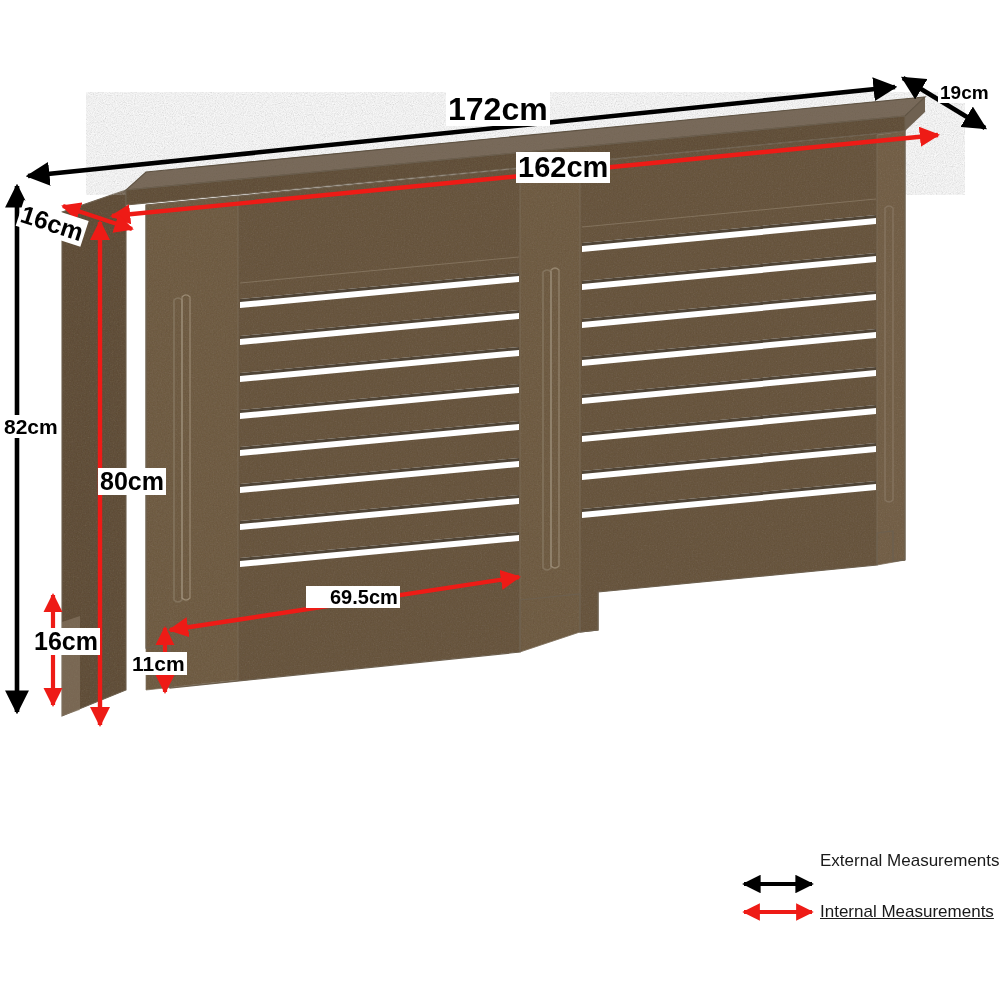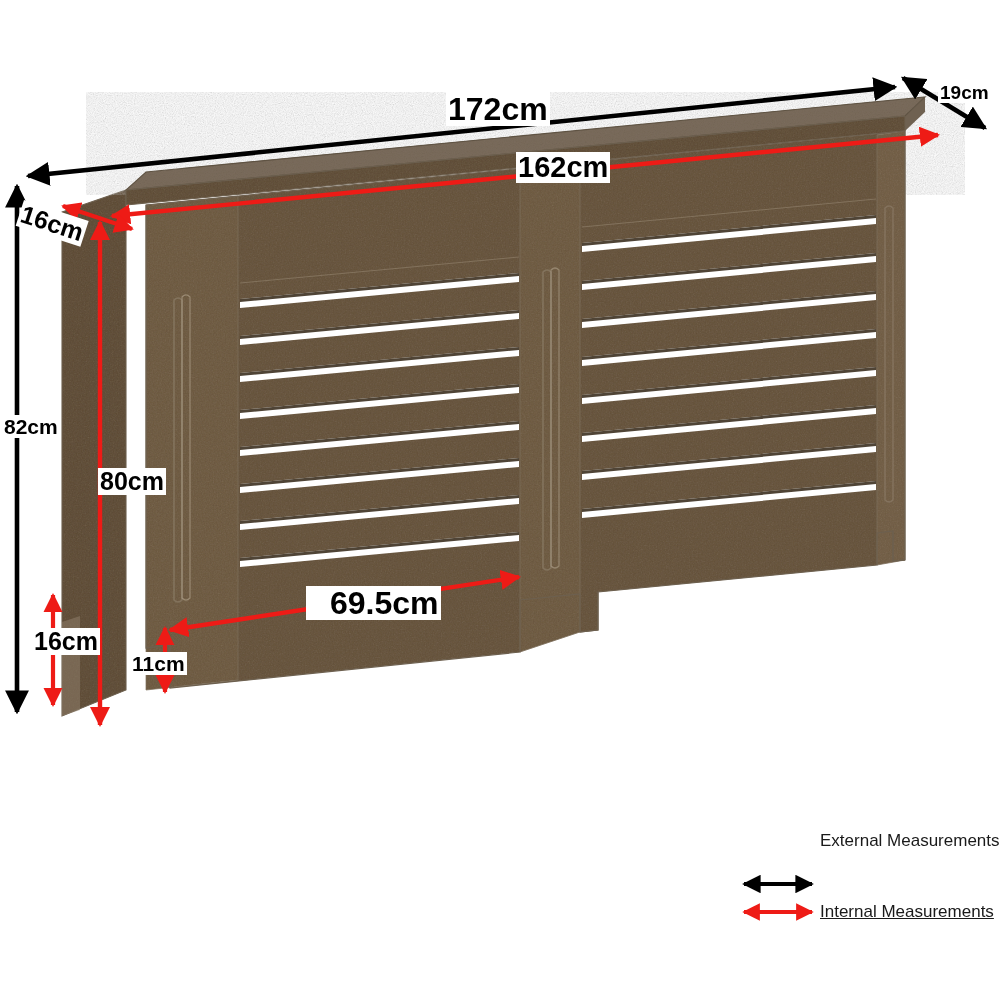--- a/index.html
+++ b/index.html
@@ -297,19 +297,19 @@
   <div class="dim-label" style="left:24px; top:200px; font-size:25px; transform:rotate(18deg); transform-origin:left top;">16cm</div>
 
   <div class="dim-label" style="left:2px; top:415px; font-size:21px;">82cm</div>
 
   <div class="dim-label" style="left:98px; top:438px; font-size:25px;margin-top:30px;">80cm</div>
 
   <div class="dim-label" style="left:32px; top:628px; font-size:25px;">16cm</div>
 
   <div class="dim-label" style="left:130px; top:652px; font-size:21px;">11cm</div>
 
-  <div class="dim-label" style="left:306px; top:586px; font-size:32px;padding-left:24px;">69.5cm</div>
-
-  <div class="legend-label" style="left:820px; top:832px;">External Measurements</div>
+  <div class="dim-label" style="left:306px; top:586px; font-size:20px;padding-left:24px;">69.5cm</div>
+
+  <div class="legend-label" style="left:820px; top:852px;">External Measurements</div>
 
   <div class="legend-label" style="left:820px; top:903px;text-decoration:underline;">Internal Measurements</div>
 
 </div>
 
 </body></html>

